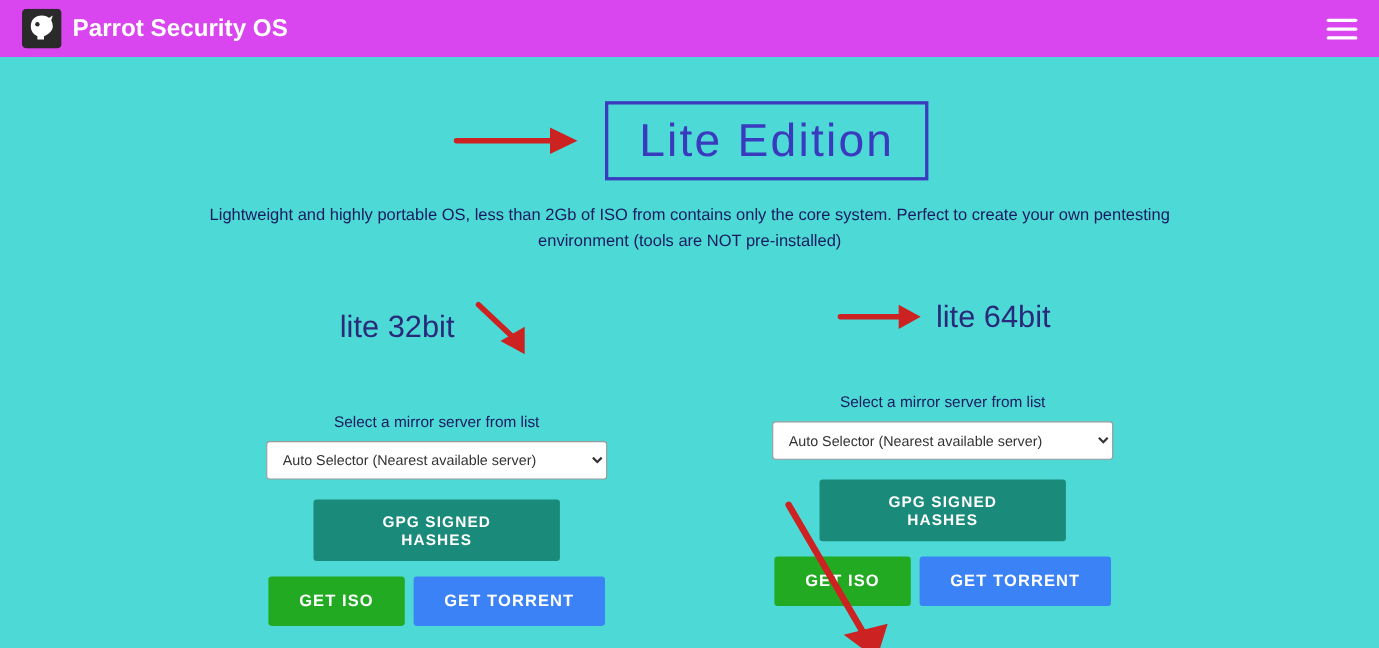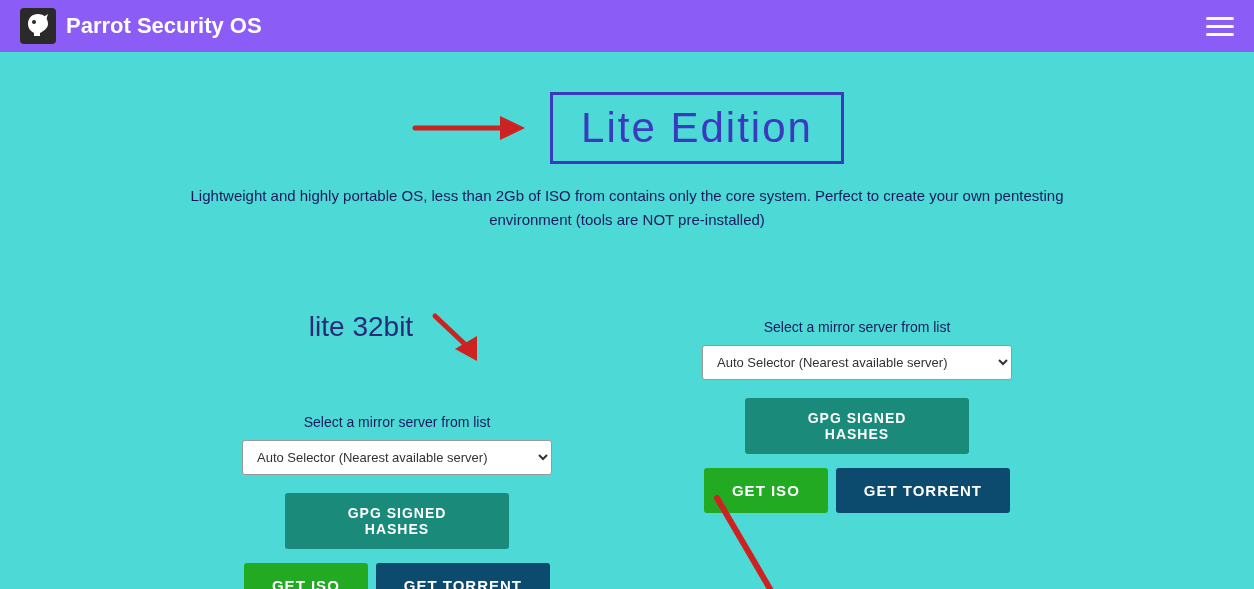--- a/index.html
+++ b/index.html
@@ -11,21 +11,21 @@
     body {
       font-family: Arial, sans-serif;
       background-color: #4dd9d5;
       width: 1254px;
       min-height: 589px;
       overflow-x: hidden;
     }
 
     
     .header {
-      background-color: #8b5cf6;
+      background-color: #d946ef;
       display: flex;
       align-items: center;
       justify-content: space-between;
       padding: 13px 20px;
       height: 52px;
     }
 
     .header-left {
       display: flex;
       align-items: center;
@@ -111,23 +111,23 @@
 
     .download-section {
       display: flex;
       flex-direction: column;
       align-items: center;
       width: 340px;
     }
 
     .edition-title-row {
       display: flex;
+      align-items: center;
       gap: 12px;
       margin-bottom: 6px;
-      margin-top: 39px;
     }
 
     .edition-title {
       font-size: 28px;
       color: #2a2a7a;
       font-weight: 400;
     }
 
     .mirror-label {
       color: #1a1a5e;
@@ -174,21 +174,21 @@
       border: none;
       padding: 14px 28px;
       font-size: 15px;
       font-weight: bold;
       letter-spacing: 1px;
       cursor: pointer;
       border-radius: 3px;
     }
 
     .btn-torrent {
-      background-color: #0c4a6e;
+      background-color: #3b82f6;
       color: white;
       border: none;
       padding: 14px 28px;
       font-size: 15px;
       font-weight: bold;
       letter-spacing: 1px;
       cursor: pointer;
       border-radius: 3px;
     }
   </style>
@@ -240,20 +240,28 @@
       <p class="mirror-label">Select a mirror server from list</p>
       <select class="mirror-select"><option>Auto Selector (Nearest available server)</option></select>
       <button class="gpg-button">GPG SIGNED HASHES</button>
       <div class="action-buttons">
         <button class="btn-iso">GET ISO</button>
         <button class="btn-torrent">GET TORRENT</button>
       </div>
     </div>
 
     <div class="download-section">
+      <div class="edition-title-row">
+
+        <svg width="80" height="30" viewBox="0 0 80 30" xmlns="http://www.w3.org/2000/svg">
+          <line x1="5" y1="15" x2="65" y2="15" stroke="#cc2222" stroke-width="5" stroke-linecap="round"></line>
+          <polygon points="58,4 78,15 58,26" fill="#cc2222"></polygon>
+        </svg>
+        <span class="edition-title">lite 64bit</span>
+      </div>
       <p class="mirror-label">Select a mirror server from list</p>
       <select class="mirror-select"><option>Auto Selector (Nearest available server)</option></select>
       <button class="gpg-button">GPG SIGNED HASHES</button>
       <div class="action-buttons">
         <button class="btn-iso">GET ISO</button>
         <button class="btn-torrent">GET TORRENT</button>
       </div>
     </div>
 
   </div>

